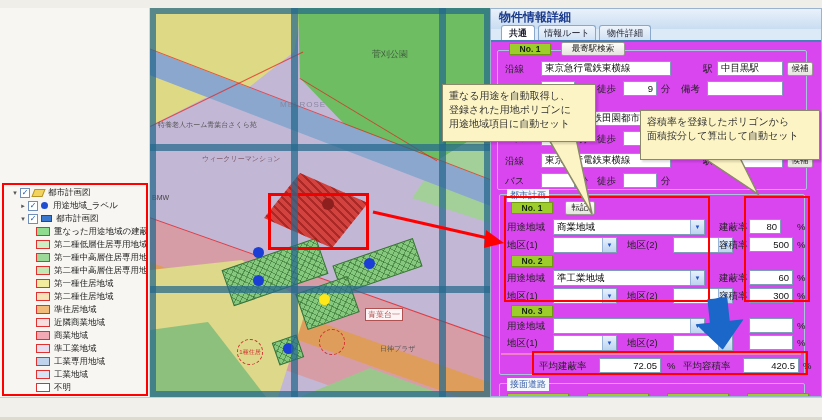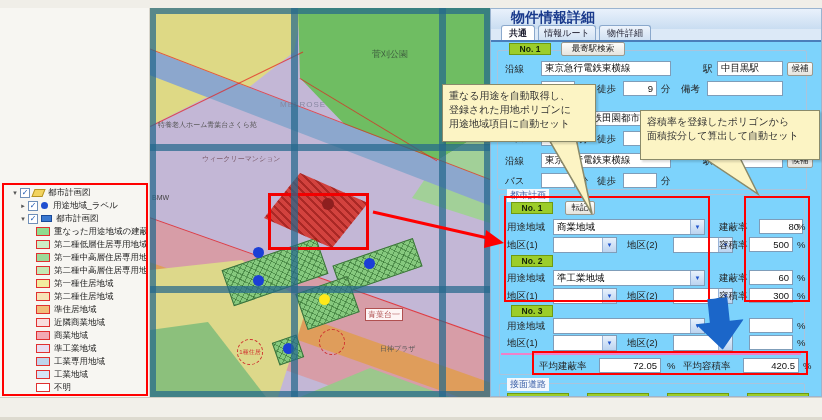--- a/index.html
+++ b/index.html
@@ -31,26 +31,26 @@
   .grid-v { top:0; bottom:0; width:7px; } .grid-h { left:0; right:0; height:7px; }
   #map-frame { position:absolute; inset:0; border:6px solid rgba(36,104,140,.72); pointer-events:none; }
   .map-label { position:absolute; color:#555; white-space:nowrap; }
   .stamp { position:absolute; width:26px; height:26px; border:1px dashed #d03030; border-radius:50%;
            color:#d03030; font-size:6px; display:flex; align-items:center; justify-content:center; text-align:center; }
   #sel-rect { position:absolute; border:3px solid #f20000; background:transparent; }
 
   
   #panel { position:absolute; left:490px; top:8px; width:332px; height:389px; background:#dce9f7; border:1px solid #9ab4d0; overflow:hidden; }
   #panel-title { position:absolute; left:0; top:0; right:0; height:20px; background:linear-gradient(#e9f1fb,#c9ddf1);
-                 color:#1a3a8c; font-weight:bold; font-size:14px; line-height:16px; padding-left:20px; }
+                 color:#1a3a8c; font-weight:bold; font-size:12px; line-height:16px; padding-left:8px; }
   .tab { position:absolute; top:16px; height:16px; font-size:9px; line-height:15px; text-align:center;
          border:1px solid #8aa8cc; border-bottom:none; border-radius:3px 3px 0 0; background:linear-gradient(#eef4fc,#cfe0f2); color:#223; }
   .tab.active { background:#fff; font-weight:bold; }
   #tab-underline { position:absolute; left:0; right:0; top:31px; height:2px; background:#4a7ebb; }
-  #panel-content { position:absolute; left:0; top:33px; right:0; bottom:0; background:#7dd3fc; }
+  #panel-content { position:absolute; left:0; top:33px; right:0; bottom:0; background:#d946ef; }
   .fieldset { position:absolute; border:1px solid #aac4dc; border-radius:2px; }
   .fs-legend { position:absolute; font-size:9px; color:#3a5fa8; background:#f4f8fd; padding:0 3px; z-index:2; }
   .lbl { position:absolute; font-size:9.5px; color:#222; white-space:nowrap; }
   .inp { position:absolute; border:1px solid #7f9db9; background:#fff; font-size:9.5px; height:15px; padding:0 3px; color:#111; font-family:inherit; }
   .inp.num { text-align:right; }
   .sel { position:absolute; border:1px solid #7f9db9; background:#fff; height:16px; font-size:9.5px; }
   .sel .sel-val { position:absolute; left:3px; top:1px; right:16px; overflow:hidden; white-space:nowrap; }
   .sel .arr { position:absolute; right:0; top:0; bottom:0; width:14px; background:linear-gradient(#e8f1fc,#bcd4f0);
               border-left:1px solid #9ab4d8; color:#2255cc; font-size:6px; display:flex; align-items:center; justify-content:center; }
   .btn { position:absolute; background:linear-gradient(#fdfdfb,#e6e4de); border:1px solid #9a9a90; border-radius:2px;
@@ -273,21 +273,21 @@
       <span class="fs-legend" style="left:16px; top:147px;">都市計画</span>
 
       <div class="chip" style="left:20px; top:160px; width:42px; height:12px; line-height:11px;">No. 1</div>
       <button class="btn" style="left:74px; top:159px; width:30px; height:14px;">転記</button>
       <span class="lbl" style="left:16px; top:179px;">用途地域</span>
       <div class="sel" style="left:62px; top:177px; width:152px;">
         <span class="sel-val">商業地域</span>
           <span class="arr">▼</span>
       </div>
       <span class="lbl" style="left:228px; top:179px;">建蔽率</span>
-      <input class="inp num" readonly="" style="left: 268px; top: 177px; width: 44px;" value="80">
+      <input class="inp num" readonly="" style="left: 258px; top: 177px; width: 32px;" value="80">
       <span class="lbl" style="left:306px; top:179px;">%</span>
       <span class="lbl" style="left:16px; top:197px;">地区(1)</span>
       <div class="sel" style="left:62px; top:195px; width:64px;">
           <span class="sel-val"></span>
           <span class="arr">▼</span>
         </div>
       <span class="lbl" style="left:136px; top:197px;">地区(2)</span>
       <div class="sel" style="left:182px; top:195px; width:60px;">
           <span class="sel-val"></span>
           <span class="arr">▼</span>

